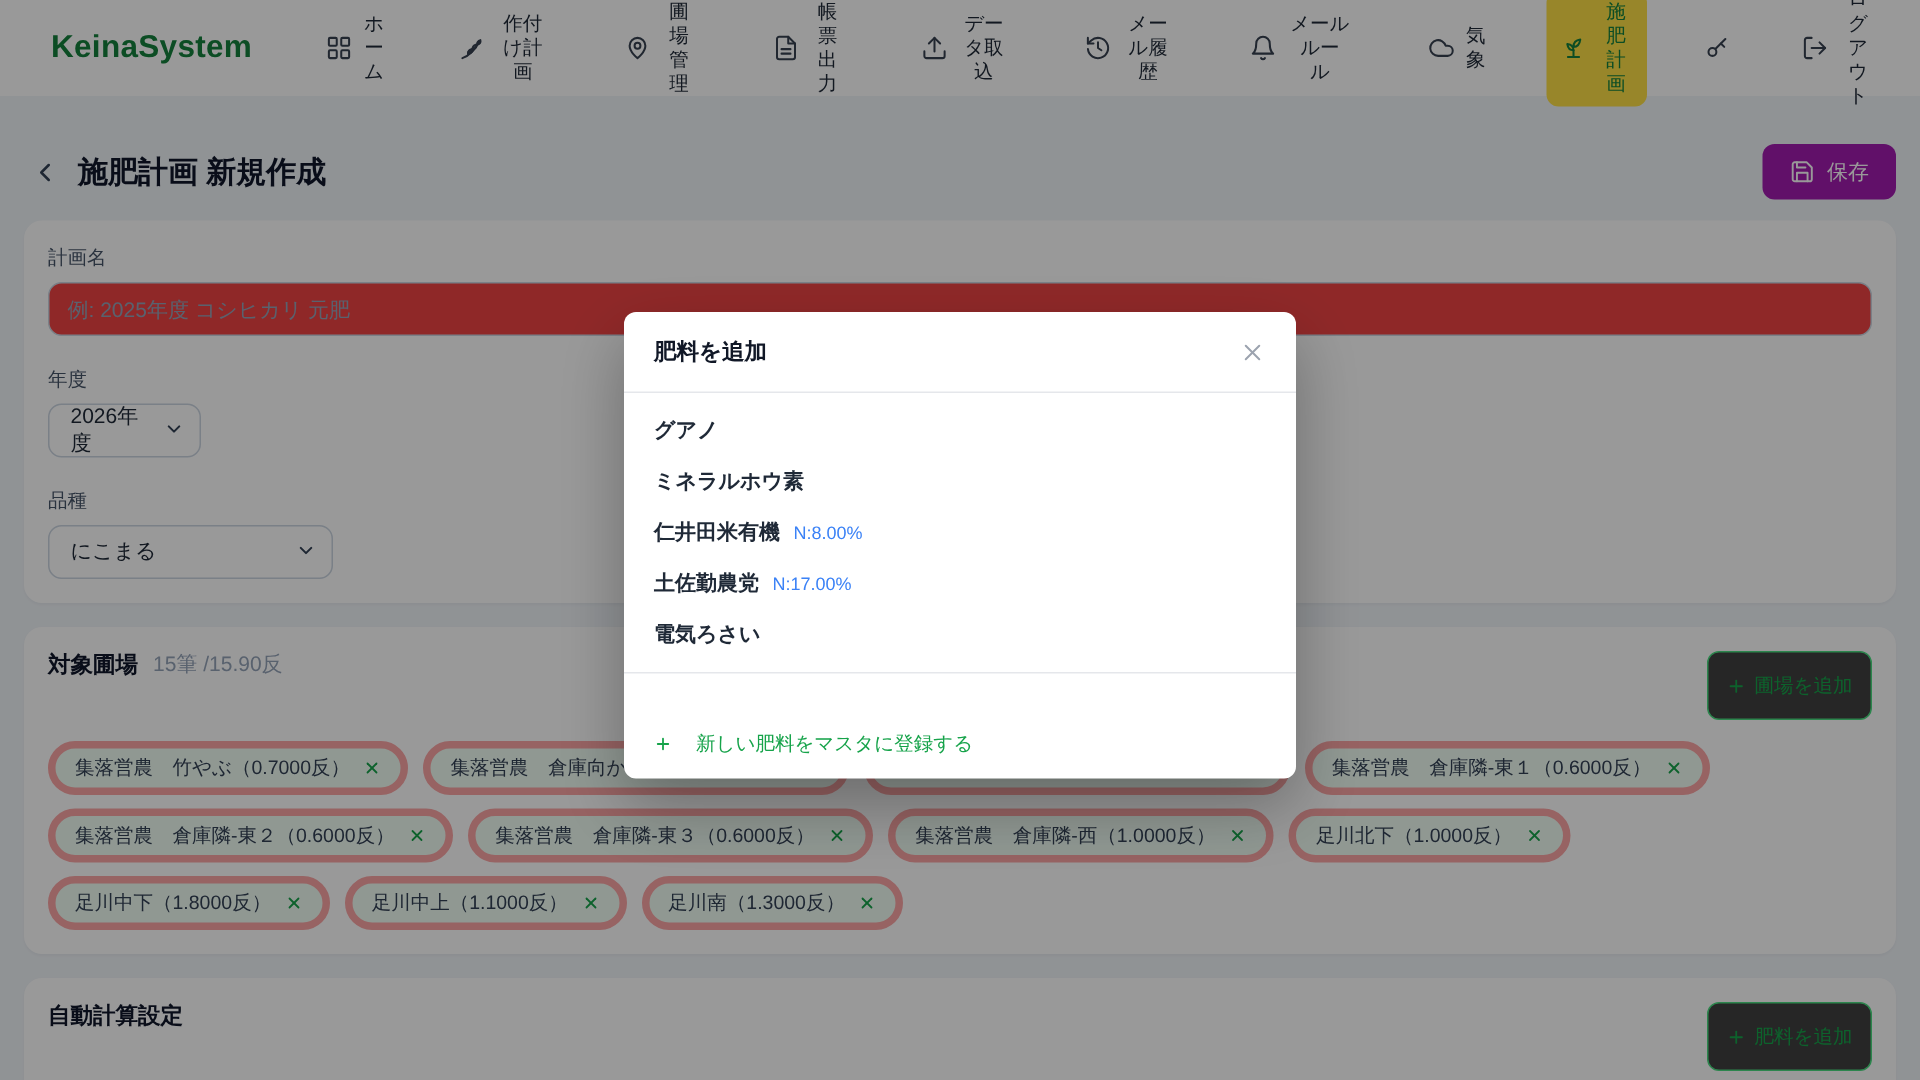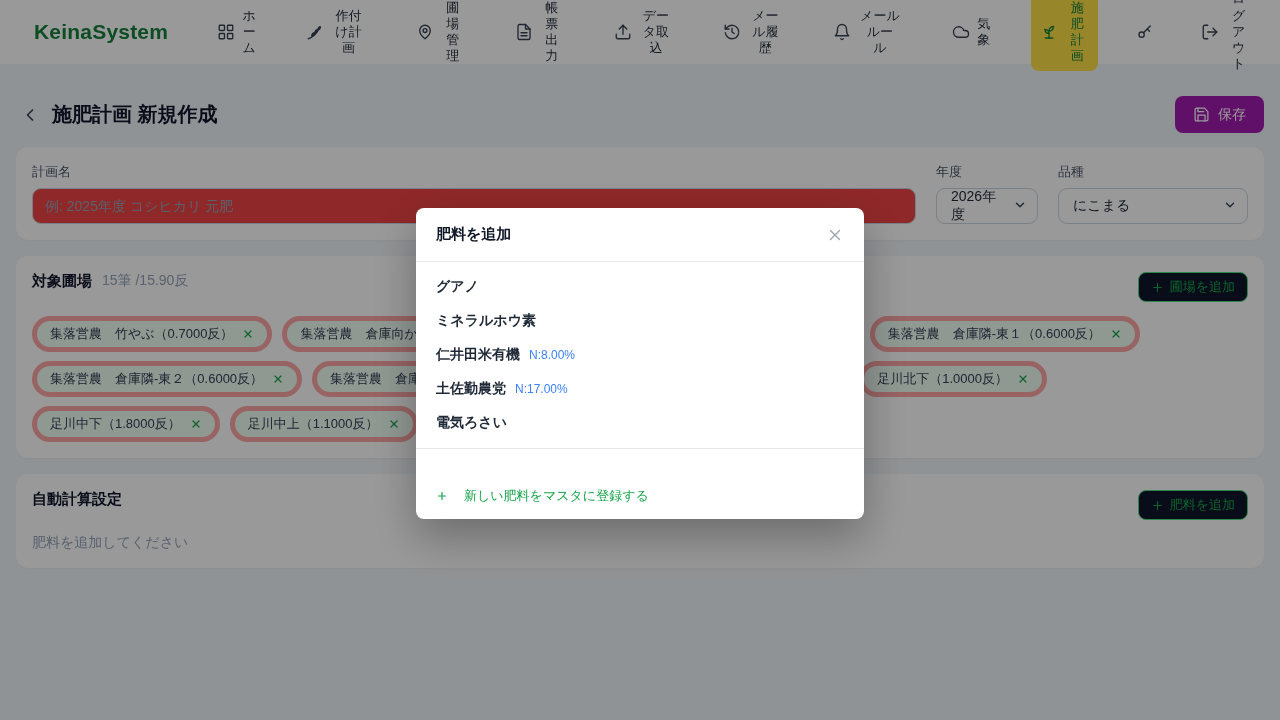--- a/index.html
+++ b/index.html
@@ -22,35 +22,35 @@
   .page-header { display:flex; align-items:center; margin-top:32px; }
   .back-btn { width:28px; height:28px; display:flex; align-items:center; justify-content:center; cursor:pointer; }
   .back-btn svg { width:20px; height:20px; stroke:#334155; }
   .page-title { font-size:20px; font-weight:700; color:#0f172a; margin-left:8px; }
   .save-btn { margin-left:auto; background:#a21caf; color:#fff; border:none; border-radius:8px; height:37px; padding:0 18px; font-size:14px; display:flex; align-items:center; gap:8px; cursor:pointer; font-family:inherit; }
   .save-btn svg { width:17px; height:17px; stroke:#ffffff; }
 
   .card { background:#ffffff; border-radius:12px; padding:16px; margin-top:16px; box-shadow:0 1px 2px rgba(15,23,42,.04); }
   .card.first { margin-top:14px; }
 
-  .form-row { display:flex; gap:20px; }
+  .form-row { display:flex; gap:20px;flex-direction:column; }
   .form-col { display:flex; flex-direction:column; gap:7px; }
   .form-col.grow { flex:1; }
   .field-label { font-size:13px; color:#475569; }
   .text-input { height:36px; border:1px solid #cbd5e1; border-radius:9px; padding:0 12px; font-size:14px; color:#1f2937; background:#ef4444; font-family:inherit; width:100%; }
   .text-input::placeholder { color:#94a3b8; }
   .select { height:36px; border:1px solid #cbd5e1; border-radius:9px; background:#fff; display:flex; align-items:center; gap:10px; padding:0 10px 0 14px; font-size:14px; cursor:pointer; }
   .select .chev svg { width:14px; height:14px; stroke:#334155; }
   .select.year { width:102px; }
   .select.variety { width:190px; }
 
   .card-head { display:flex; align-items:flex-start; }
   .card-title { font-size:15px; font-weight:700; color:#0f172a; }
   .card-meta { font-size:14px; color:#94a3b8; margin-left:10px; }
-  .outline-btn { margin-left:auto; background:#0f172a; border:1px solid #4ade80; color:#16a34a; border-radius:8px; height:30px; padding:0 12px; font-size:13px; display:flex; align-items:center; gap:6px; cursor:pointer; font-family:inherit; }
+  .outline-btn { margin-left:auto; background:#404040; border:1px solid #4ade80; color:#16a34a; border-radius:8px; height:46px; padding:0 12px; font-size:13px; display:flex; align-items:center; gap:6px; cursor:pointer; font-family:inherit; }
   .outline-btn svg { width:13px; height:13px; stroke:#16a34a; }
 
   .chip-rows { display:flex; flex-direction:column; gap:9px; margin-top:14px; }
   .chip-row { display:flex; gap:10px; }
   .chip { display:flex; align-items:center; gap:9px; background:#f0fdf4; border:5px solid #fca5a5; border-radius:999px; padding:4px 13px; font-size:13px; color:#334155; white-space:nowrap; }
   .chip .chip-x { cursor:pointer; display:flex; }
   .chip .chip-x svg { width:12px; height:12px; stroke:#16a34a; }
 
   .empty-note { font-size:14px; color:#94a3b8; margin-top:14px; }
 

